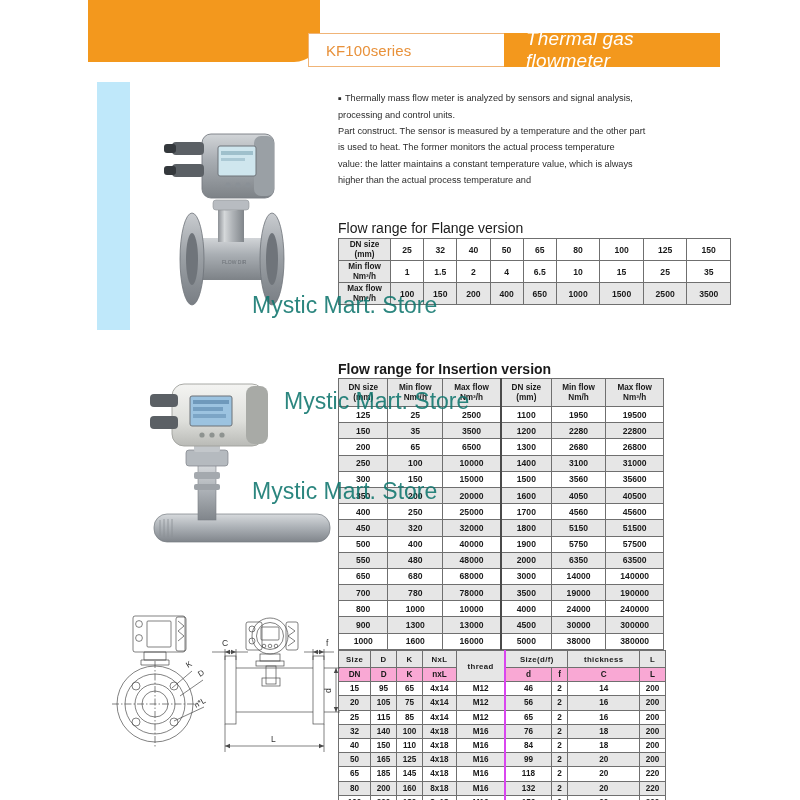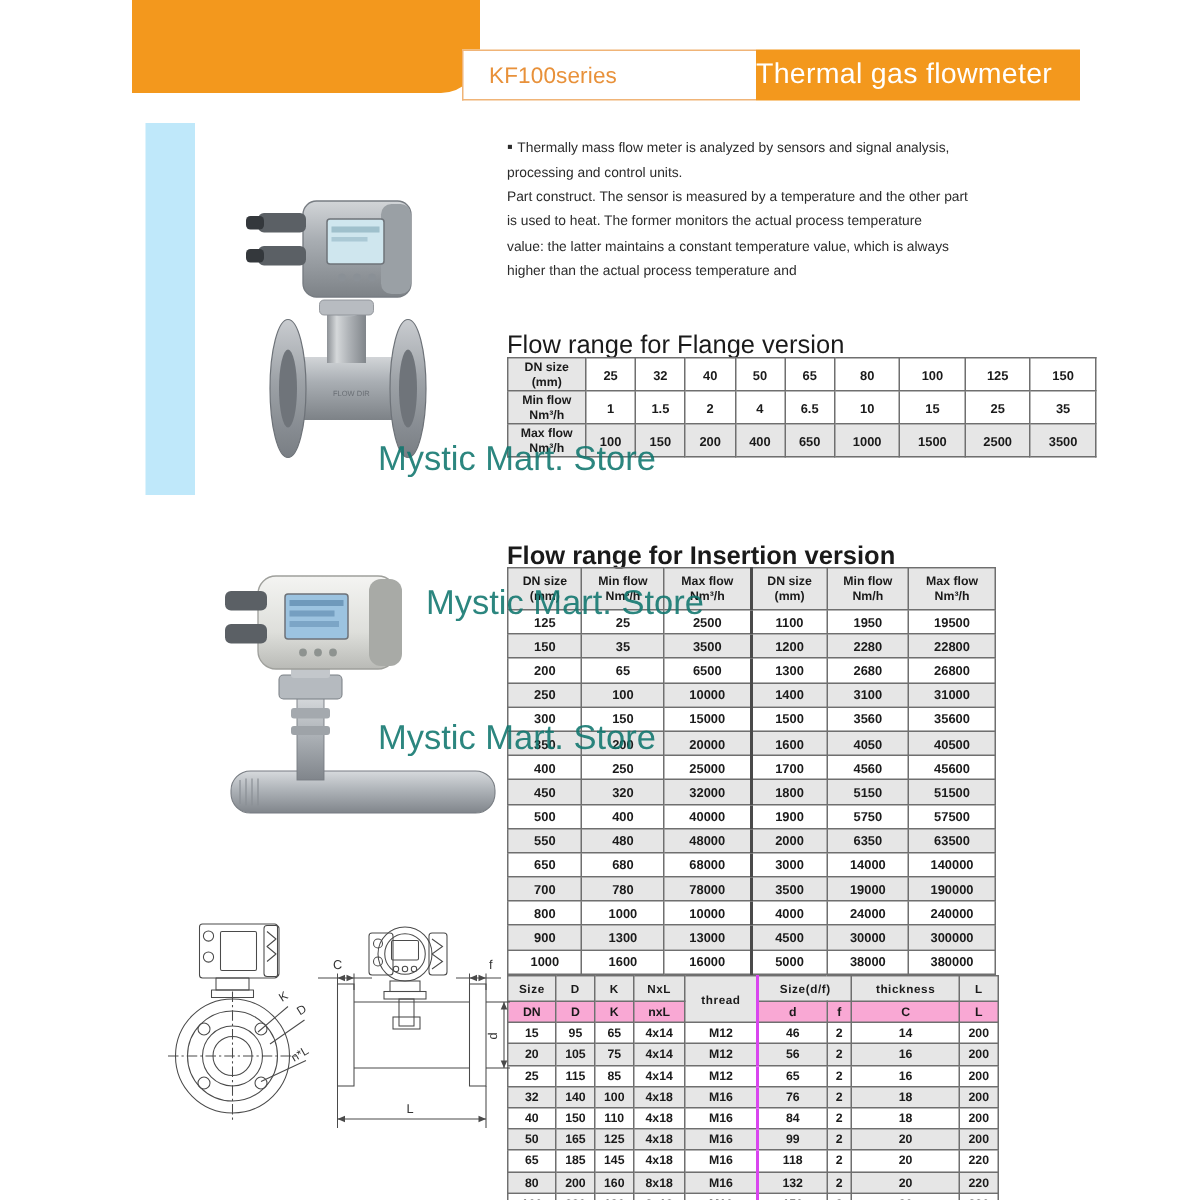--- a/index.html
+++ b/index.html
@@ -33,23 +33,24 @@
     padding-left: 17px;
     color: #e8913a;
     font-size: 15px;
     letter-spacing: 0.1px;
   }
   .title-right {
     flex: 1; height: 100%;
     background: #f3981d;
     color: #ffffff;
     display: flex; align-items: center;
-    padding-left: 0;
+    padding-left: 22px;
     font-size: 19px;
     letter-spacing: 0.2px;
+    font-style: italic;
   }
 
   
   .blue-bar {
     position: absolute; left: 97px; top: 82px;
     width: 33px; height: 248px;
     background: #bfe8fa;
   }
 
   
@@ -63,21 +64,21 @@
   .desc p { margin: 0; text-align: justify; }
   .desc .bullet { font-size: 11px; vertical-align: middle; margin-right: 3px; }
 
   
   .photo { position: absolute; }
   .photo svg { display: block; }
 
   
   .tbl-caption {
     position: absolute;
-    font-size: 17px;
+    font-size: 14px;
     color: #1a1a1a;
   }
   table {
     position: absolute;
     border-collapse: collapse;
     font-size: 8.6px;
     color: #1a1a1a;
   }
   table td, table th {
     border: 1px solid #6f6f6f;

